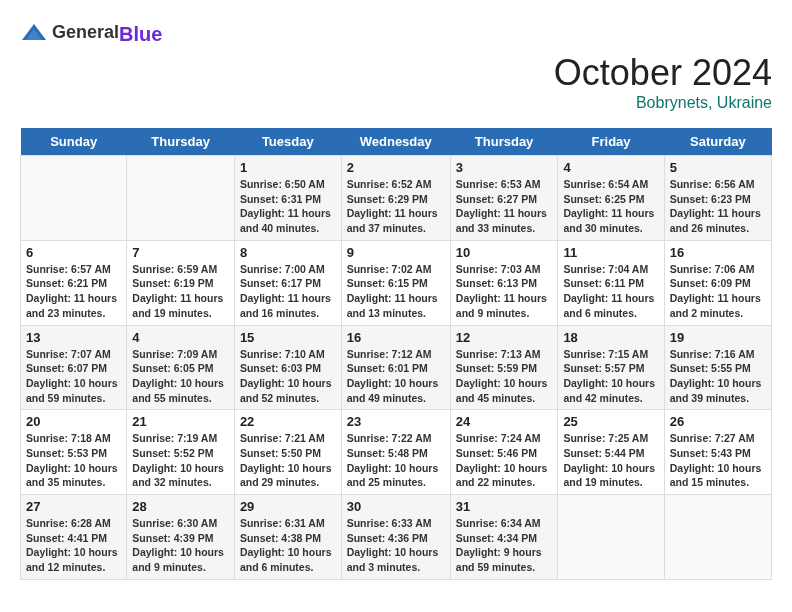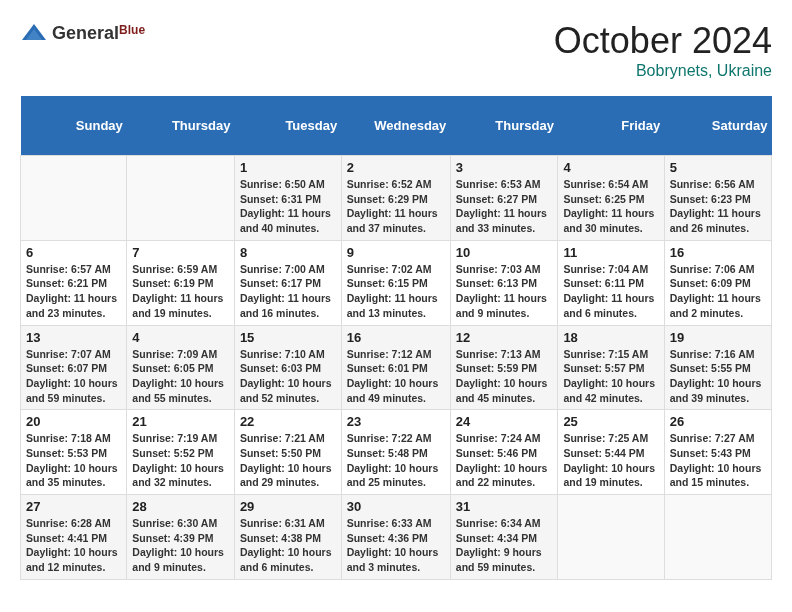--- a/index.html
+++ b/index.html
@@ -24,51 +24,52 @@
       display: flex;
       flex-direction: row;
       line-height: 1.1;
     }
     .logo-general {
       font-size: 18px;
       font-weight: bold;
       color: #333;
     }
     .logo-blue {
-      font-size: 12px;
-      font-weight: bold;
-      color: #7f1d1d;
+      font-size: 20px;
+      font-weight: bold;
+      color: #6d28d9;
     }
     .logo-icon {
       width: 28px;
       height: 28px;
       margin-right: 4px;
     }
     .title-block {
       text-align: right;
+      margin-top: 32px;
     }
     .month-title {
       font-size: 36px;
       font-weight: normal;
       color: #222;
     }
     .location {
       font-size: 16px;
       color: #0f766e;
     }
     table {
       width: 100%;
       border-collapse: collapse;
       font-size: 11px;
     }
     thead th {
       background: #2a6db5;
       color: #fff;
-      padding: 22px 4px;
-      text-align: right;
+      padding: 6px 4px;
+      text-align: center;
       font-size: 13px;
       font-weight: bold;
     }
     tbody tr {
       vertical-align: top;
     }
     tbody tr:nth-child(odd) {
       background: #f5f5f5;
     }
     tbody tr:nth-child(even) {

